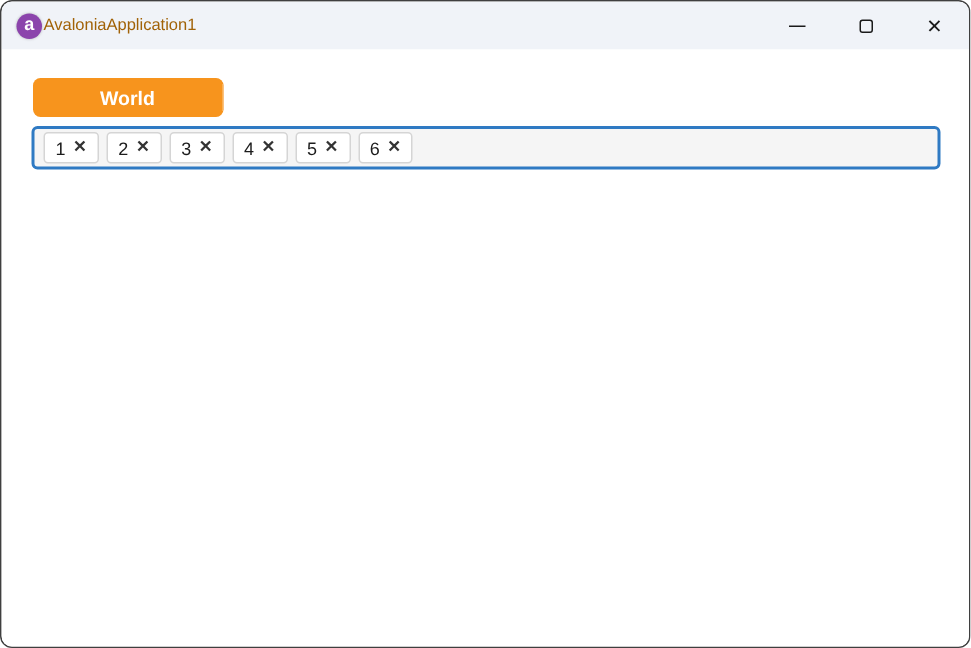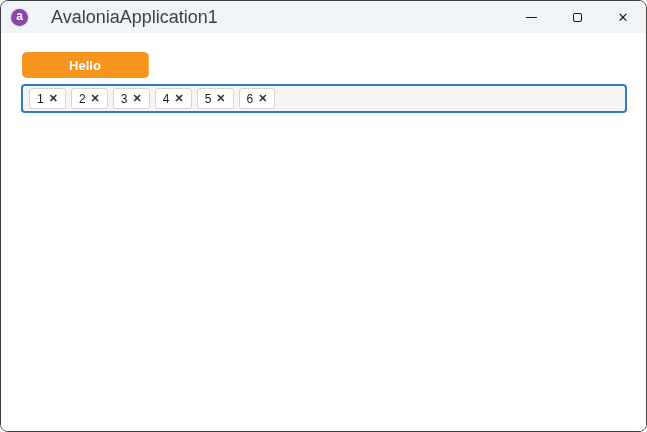--- a/index.html
+++ b/index.html
@@ -33,23 +33,23 @@
     background: #8B44AC;
     color: #fff;
     display: flex; align-items: center; justify-content: center;
     font-size: 12px; font-weight: 700;
     line-height: 1;
     box-shadow: 0 0 2px rgba(0,0,0,0.25);
     flex: 0 0 auto;
   }
   .logo-a { position: relative; top: -1px; }
   .title {
-    margin-left: 23px;
-    font-size: 18px;
-    color: #404040;
+    margin-left: 1px;
+    font-size: 11px;
+    color: #a16207;
     white-space: nowrap;
   }
   .controls {
     margin-left: auto;
     display: flex;
     height: 100%;
     align-self: flex-start;
   }
   .ctrl {
     width: 46px; height: 32px;
@@ -151,21 +151,21 @@
       </button>
       <button class="ctrl">
         <span class="close-glyph">✕</span>
       </button>
     </div>
   </div>
 
   <div class="content">
 
     <div class="split-button">
-      <button class="split-half">Hello</button>
+      <button class="split-half">World</button>
       <span class="split-divider"></span>
     </div>
 
     <div class="tagbox">
       <span class="chip">
           <span class="chip-label">1</span>
           <button class="chip-close">
             <span class="chip-close-glyph">✕</span>
           </button>
         </span>

